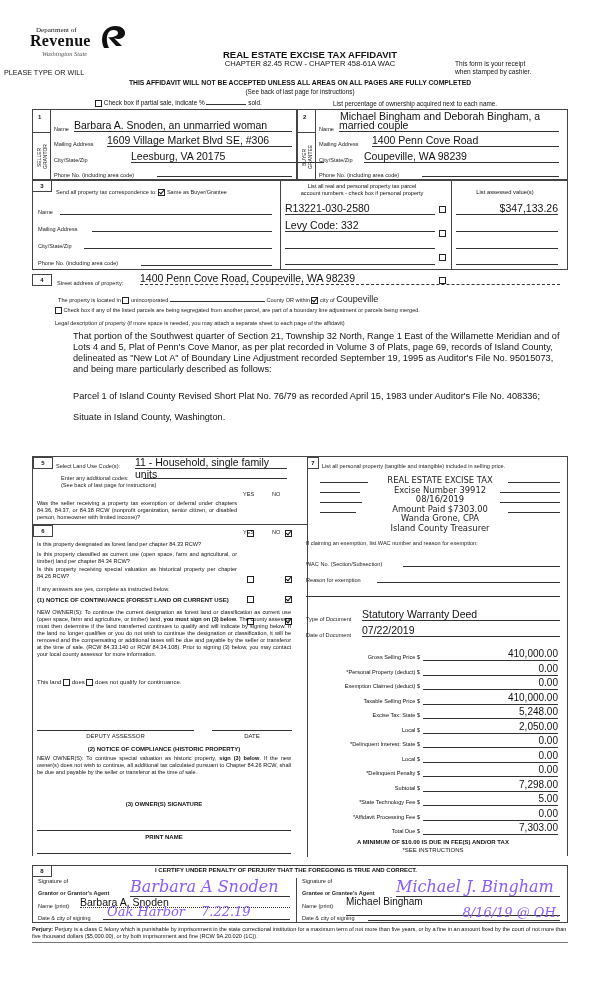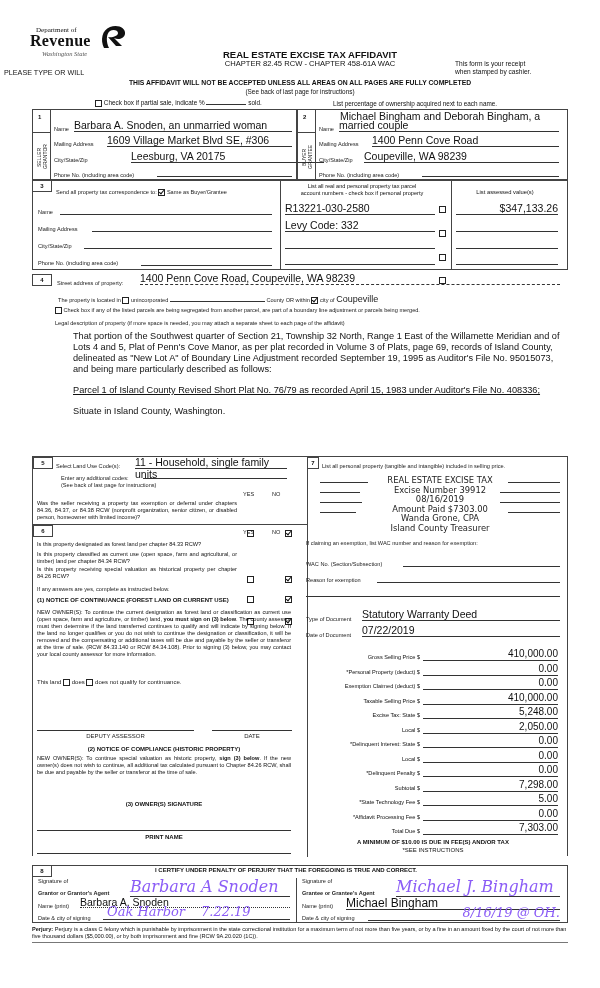--- a/index.html
+++ b/index.html
@@ -149,21 +149,21 @@
   <span style="font-size:9px;">Coupeville</span>
 </div>
 <div class="abs lbl" style="left:55px;top:307px;">
   <span class="cb"></span>
   <span>Check box if any of the listed parcels are being segregated from another parcel, are part of a boundary line adjustment or parcels being merged.</span>
 </div>
 <div class="abs lbl" style="left:55px;top:320px;">Legal description of property (if more space is needed, you may attach a separate sheet to each page of the affidavit)</div>
 
 <div class="abs legal" style="left:73px;top:331px;width:490px;">
   <div>That portion of the Southwest quarter of Section 21, Township 32 North, Range 1 East of the Willamette Meridian and of Lots 4 and 5, Plat of Penn's Cove Manor, as per plat recorded in Volume 3 of Plats, page 69, records of Island County, delineated as "New Lot A" of Boundary Line Adjustment recorded September 19, 1995 as Auditor's File No. 95015073, and being mare particularly described as follows:</div>
-  <div style="margin-top:10px;text-decoration:underline;">Parcel 1 of Island County Revised Short Plat No. 76/79 as recorded April 15, 1983 under Auditor's File No. 408336;</div>
+  <div style="margin-top:16px;">Parcel 1 of Island County Revised Short Plat No. 76/79 as recorded April 15, 1983 under Auditor's File No. 408336;</div>
   <div style="margin-top:10px;">Situate in Island County, Washington.</div>
 </div>
 
 
 <div class="abs" style="left:32px;top:456px;width:536px;height:400px;border-top:1px solid #444;border-left:1px solid #444;border-right:1px solid #444;">
   <div class="abs" style="left:274px;top:0;width:1px;height:400px;background:#444;"></div>
 </div>
 
 
 <div class="secnum" style="left:33px;top:457px;">5</div>
@@ -337,21 +337,21 @@
 <div class="abs lbl" style="left:38px;top:915px;">Date &amp; city of signing</div>
 <div class="abs uline" style="left:103px;top:907px;width:187px;height:13px;">
   <span class="sig" style="font-size:13px;position:absolute;left:4px;top:-3px;">Oak Harbor</span>
   <span class="sig" style="font-size:13px;position:absolute;left:98px;top:-3px;">7.22.19</span>
 </div>
 
 <div class="abs lbl" style="left:302px;top:878px;">Signature of</div>
 <div class="abs lbl bold" style="left:302px;top:890px;">Grantee or Grantee's Agent</div>
 <div class="abs sig uline" style="left:396px;top:877px;width:164px;height:20px;">Michael J. Bingham</div>
 <div class="abs lbl" style="left:302px;top:903px;">Name (print)</div>
-<div class="abs hand uline" style="left:346px;top:896px;width:214px;height:14px;font-size:12px;">Michael Bingham</div>
+<div class="abs hand uline" style="left:346px;top:896px;width:214px;height:20px;font-size:10px;">Michael Bingham</div>
 <div class="abs lbl" style="left:302px;top:915px;">Date &amp; city of signing</div>
 <div class="abs sig uline" style="left:368px;top:907px;width:192px;height:14px;font-size:13px;line-height:12px;padding-left:12px;text-align:right;">8/16/19 @ OH.</div>
 
 <p class="abs small" style="left:32px;top:926px;width:536px;text-align:left;">
   <b>Perjury:</b>
   <span>Perjury is a class C felony which is punishable by imprisonment in the state correctional institution for a maximum term of not more than five years, or by a fine in an amount fixed by the court of not more than five thousand dollars ($5,000.00), or by both imprisonment and fine (RCW 9A.20.020 (1C)).</span>
 </p>
 <div class="abs" style="left:32px;top:942px;width:536px;border-top:1px solid #777;"></div>
 
 

